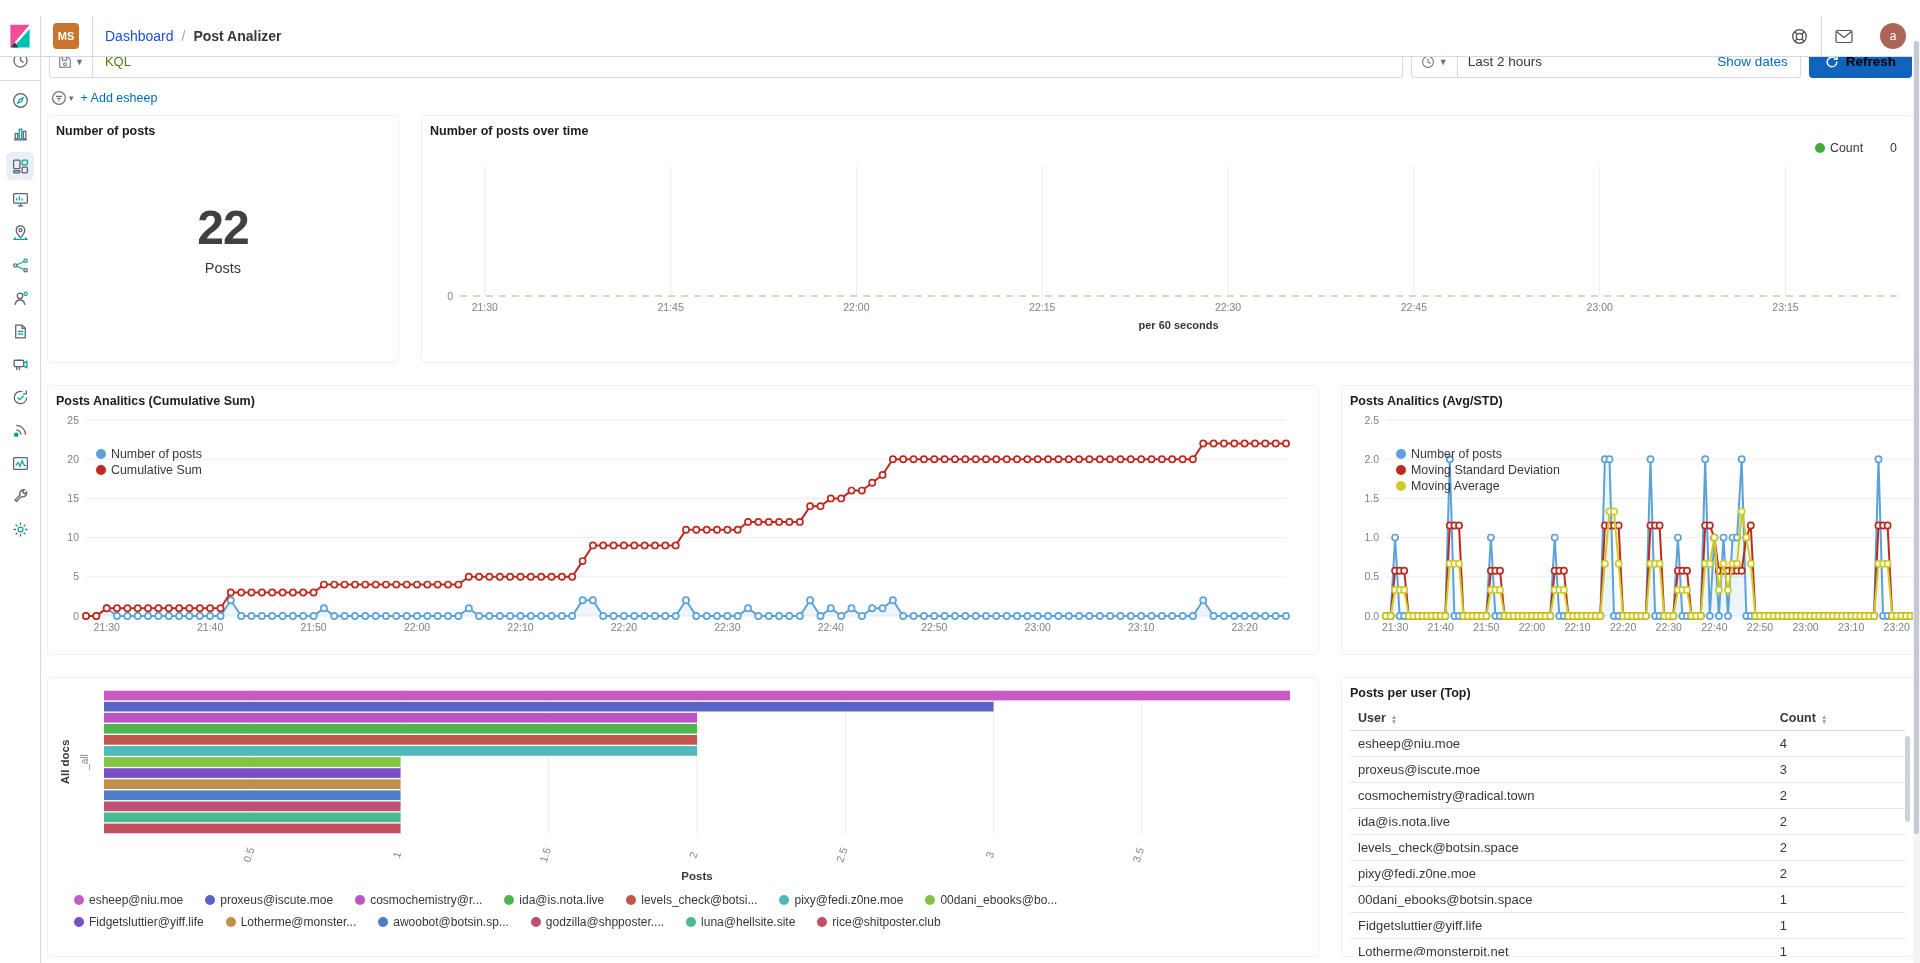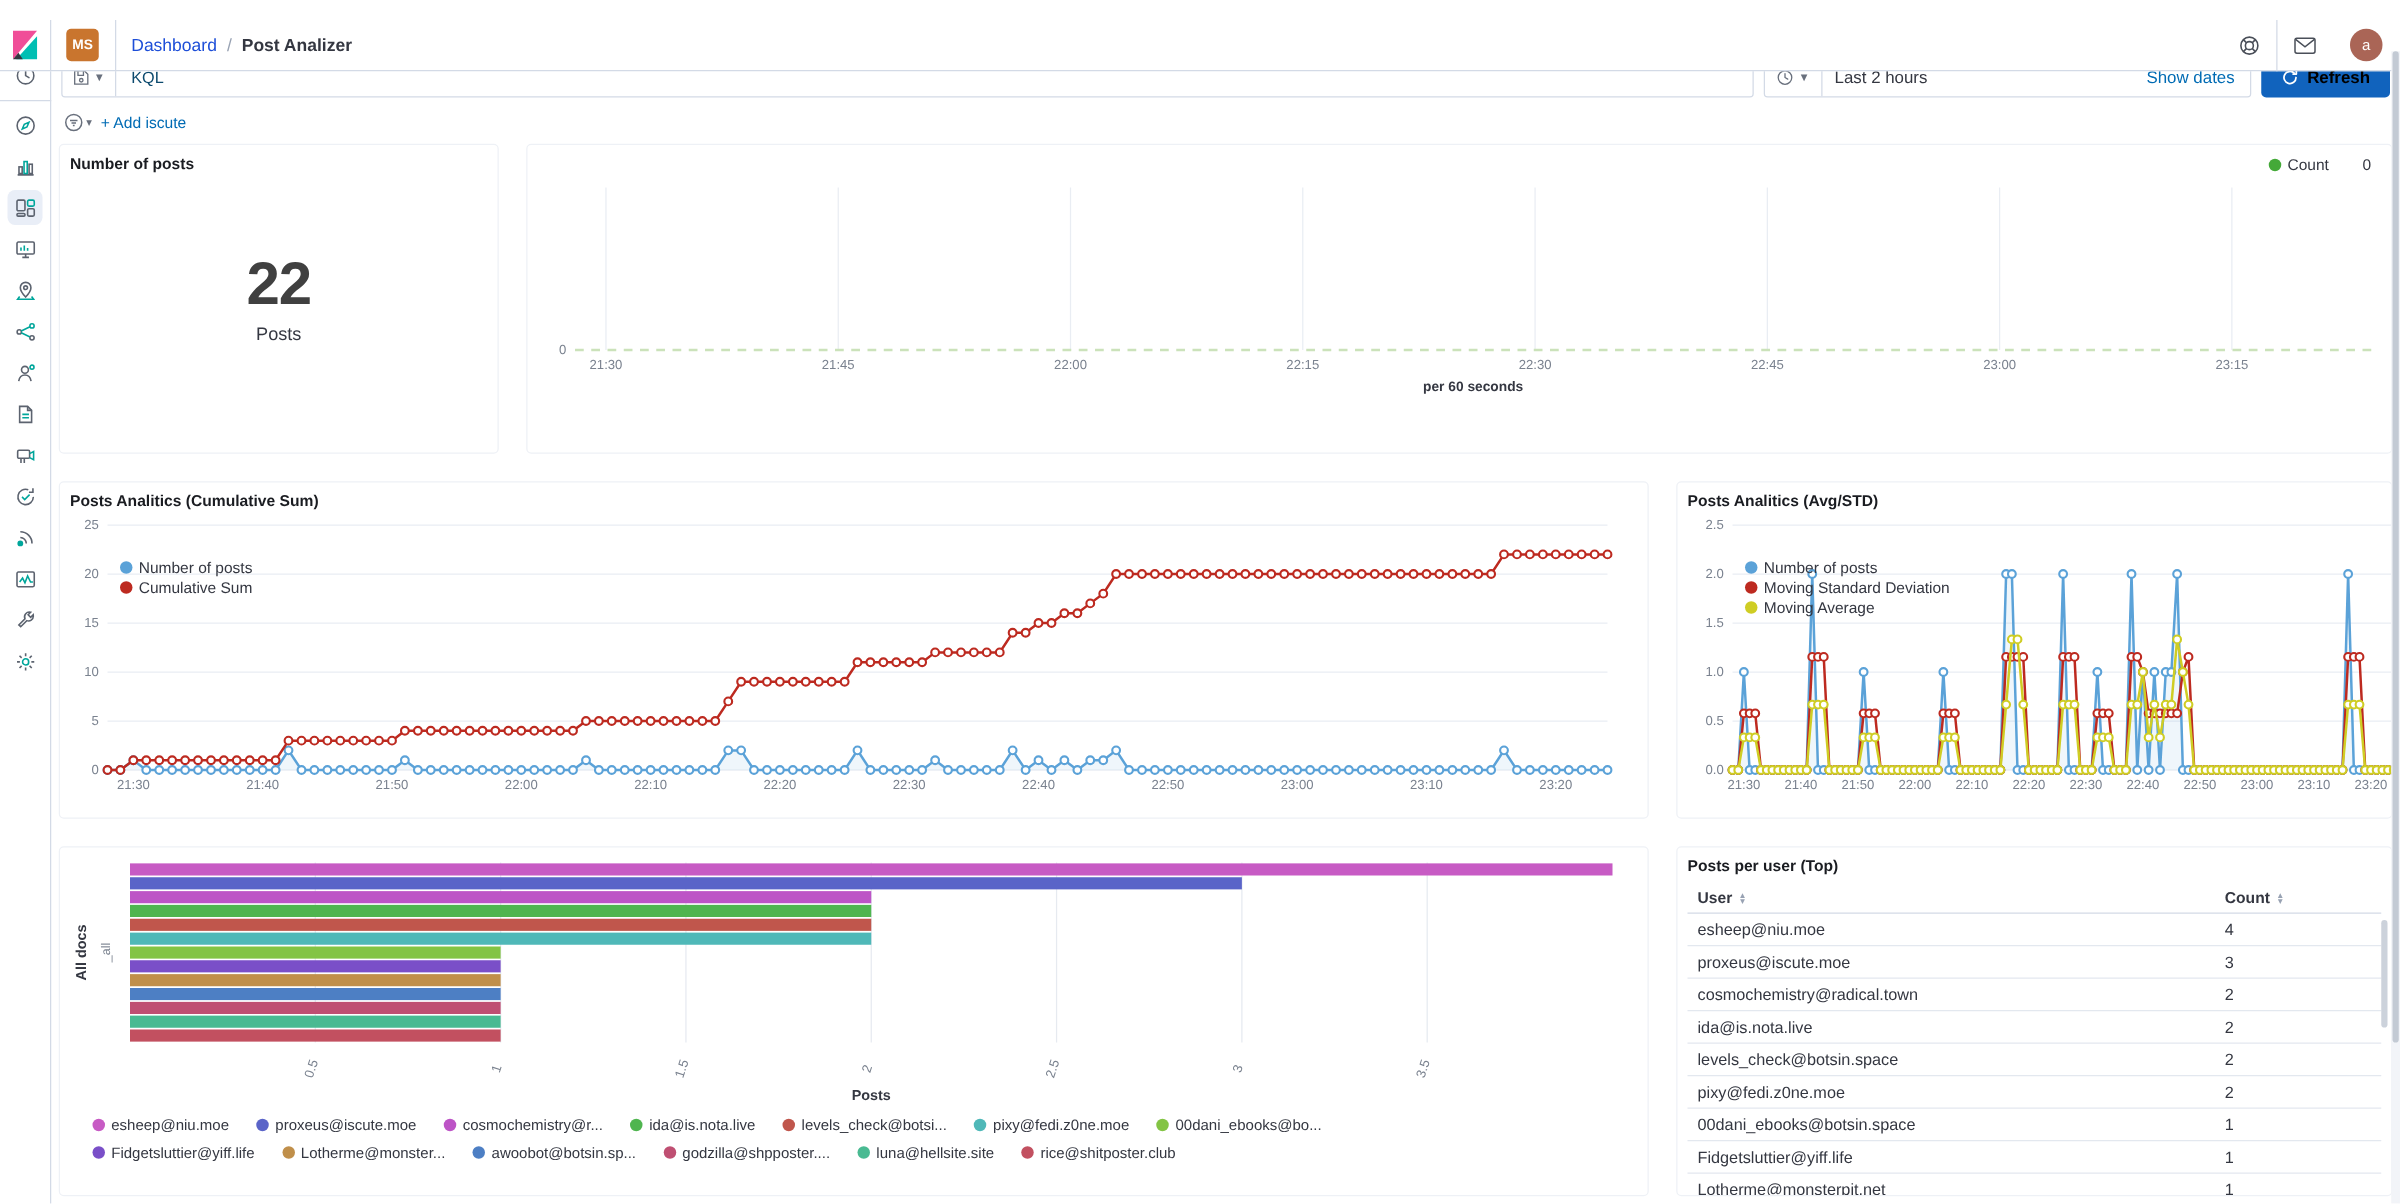--- a/index.html
+++ b/index.html
@@ -33,21 +33,21 @@
   .side-item.selected { background:#E9EEF7; }
   .side-divider { width:41px; height:1px; background:#D3DAE6; margin-top:6px; }
   .side-collapse { position:absolute; bottom:6px; left:0; width:41px; display:flex; justify-content:center; color:#69707D; cursor:pointer; }
 
   
   .query-row { position:absolute; top:41px; left:41px; right:0; height:41px; display:flex;
                align-items:center; padding:0 8px; gap:8px; background:#fff; z-index:10; }
   .query-group { display:flex; align-items:center; flex:1; height:32px; border:1px solid #D3DAE6; border-radius:3px; background:#fff; }
   .sq-btn { display:flex; align-items:center; gap:3px; padding:0 8px; height:100%; border-right:1px solid #D3DAE6; color:#69707D; cursor:pointer; }
   .query-input { flex:1; border:none; outline:none; font-size:13.5px; color:#343741; padding:0 10px; font-family:"Liberation Sans", sans-serif; background:transparent; }
-  .kql-btn { font-size:13px; color:#0c4a6e; padding:0 12px; cursor:pointer; font-weight:500; }
+  .kql-btn { font-size:13px; color:#4d7c0f; padding:0 12px; cursor:pointer; font-weight:500; }
   .time-group { display:flex; align-items:center; width:390px; height:32px; border:1px solid #D3DAE6; border-radius:3px; background:#fff; }
   .clock-btn { display:flex; align-items:center; gap:4px; padding:0 9px; height:100%; border-right:1px solid #D3DAE6; color:#69707D; cursor:pointer; }
   .time-text { font-size:13.5px; color:#343741; padding-left:10px; flex:1; }
   .show-dates { font-size:13.5px; color:#006BB4; padding-right:12px; cursor:pointer; }
   .refresh-btn { height:32px; background:#1163bd; color:#000000; border:none; border-radius:4px;
                  font-size:13.5px; font-weight:600; padding:0 16px; display:flex; align-items:center; gap:7px;
                  cursor:pointer; font-family:"Liberation Sans", sans-serif; }
   .filter-row { position:absolute; top:82px; left:41px; right:0; height:31px; display:flex; align-items:center;
                 padding:0 10px; gap:7px; background:#fff; }
   .filter-ico { color:#69707D; display:flex; align-items:center; gap:2px; cursor:pointer; }
@@ -282,34 +282,35 @@
   </div>
 
   <div class="filter-row">
     <div class="filter-ico">
       <svg width="16" height="16" viewBox="0 0 16 16" fill="none" stroke="currentColor" stroke-width="1.2">
         <circle cx="8" cy="8" r="6.4"></circle>
           <path d="M5 6.3h6M6.2 8.3h3.6M7.3 10.3h1.4"></path>
       </svg>
       <span style="font-size:9px;">▾</span>
     </div>
-    <span class="add-filter">+ Add iscute</span>
+    <span class="add-filter">+ Add esheep</span>
   </div>
 
   <main class="dash">
 
     <section class="panel p-metric">
       <div class="panel-title">Number of posts</div>
       <div class="metric-body">
         <div class="metric-value">22</div>
         <div class="metric-label">Posts</div>
       </div>
     </section>
 
     <section class="panel p-overtime">
+      <div class="panel-title">Number of posts over time</div>
       <div class="chart ct-overtime" id="chart-overtime">
           <svg width="1487" height="208" viewBox="0 0 1487 208">
             <line x1="54.775862068965516" y1="26" x2="54.775862068965516" y2="156" stroke="#E9EDF3" stroke-width="1"></line>
             <line x1="240.5948275862069" y1="26" x2="240.5948275862069" y2="156" stroke="#E9EDF3" stroke-width="1"></line>
             <line x1="426.41379310344826" y1="26" x2="426.41379310344826" y2="156" stroke="#E9EDF3" stroke-width="1"></line>
             <line x1="612.2327586206897" y1="26" x2="612.2327586206897" y2="156" stroke="#E9EDF3" stroke-width="1"></line>
             <line x1="798.051724137931" y1="26" x2="798.051724137931" y2="156" stroke="#E9EDF3" stroke-width="1"></line>
             <line x1="983.8706896551724" y1="26" x2="983.8706896551724" y2="156" stroke="#E9EDF3" stroke-width="1"></line>
             <line x1="1169.6896551724137" y1="26" x2="1169.6896551724137" y2="156" stroke="#E9EDF3" stroke-width="1"></line>
             <line x1="1355.5086206896551" y1="26" x2="1355.5086206896551" y2="156" stroke="#E9EDF3" stroke-width="1"></line>

